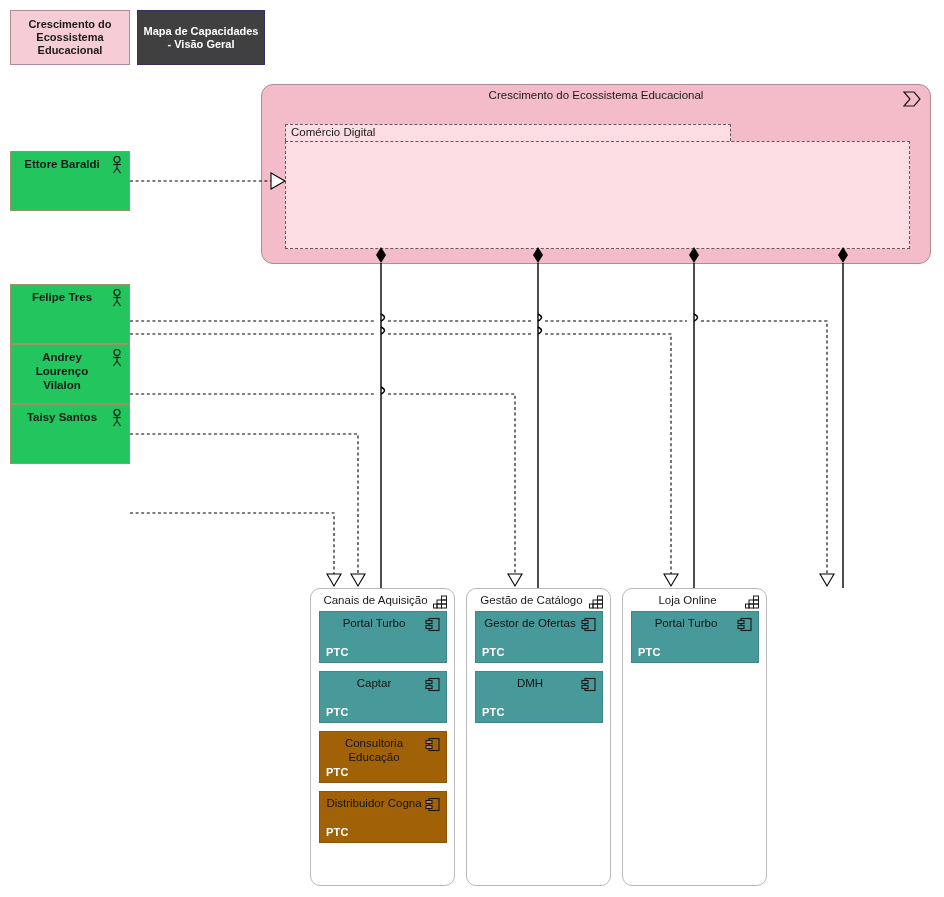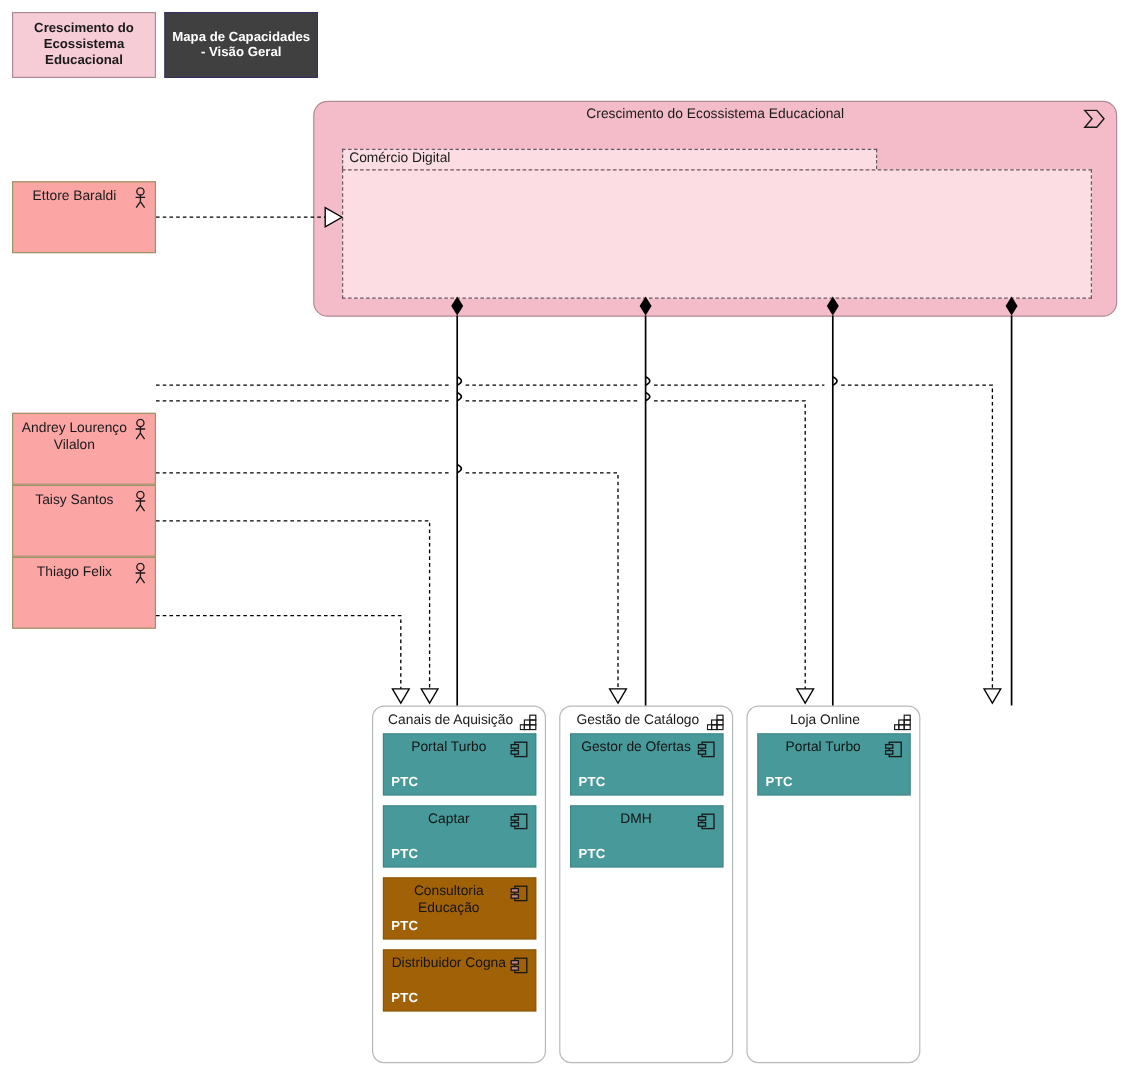--- a/index.html
+++ b/index.html
@@ -58,21 +58,21 @@
     font-size:11.5px; color:#1a1a1a; white-space:nowrap;
   }
   .grouping-body {
     position:absolute; left:0; top:17px; width:625px; height:108px;
     background:#fbdde3; border:1px dashed #6b5560;
   }
 
   
   .actor {
     position:absolute; left:10px; width:120px; height:60px;
-    background:#fca5a5; border:1px solid #9a9469;
+    background:#22c55e; border:1px solid #9a9469;font-weight:bold;
   }
   .actor-label {
     position:absolute; left:6px; right:22px; top:5px;
     text-align:center; font-size:11.5px; line-height:14px; color:#1a1a1a;
   }
   .actor-icon { position:absolute; right:5px; top:4px; width:14px; height:18px; }
 
   
   .cap-group {
     position:absolute; top:588px; width:145px; height:298px;
@@ -138,20 +138,32 @@
       <svg width="14" height="18" viewBox="0 0 14 18">
         <circle cx="7" cy="3.5" r="3" fill="none" stroke="#1a1a1a" stroke-width="1.1"></circle>
         <line x1="7" y1="6.5" x2="7" y2="12" stroke="#1a1a1a" stroke-width="1.1"></line>
         <line x1="3" y1="8.5" x2="11" y2="8.5" stroke="#1a1a1a" stroke-width="1.1"></line>
         <line x1="7" y1="12" x2="3.5" y2="17" stroke="#1a1a1a" stroke-width="1.1"></line>
         <line x1="7" y1="12" x2="10.5" y2="17" stroke="#1a1a1a" stroke-width="1.1"></line>
       </svg>
     </div>
   </div>
 
+  <div class="actor" style="top:284px">
+    <div class="actor-label">Felipe Tres</div>
+    <div class="actor-icon">
+      <svg width="14" height="18" viewBox="0 0 14 18">
+        <circle cx="7" cy="3.5" r="3" fill="none" stroke="#1a1a1a" stroke-width="1.1"></circle>
+        <line x1="7" y1="6.5" x2="7" y2="12" stroke="#1a1a1a" stroke-width="1.1"></line>
+        <line x1="3" y1="8.5" x2="11" y2="8.5" stroke="#1a1a1a" stroke-width="1.1"></line>
+        <line x1="7" y1="12" x2="3.5" y2="17" stroke="#1a1a1a" stroke-width="1.1"></line>
+        <line x1="7" y1="12" x2="10.5" y2="17" stroke="#1a1a1a" stroke-width="1.1"></line>
+      </svg>
+    </div>
+  </div>
 
   <div class="actor" style="top:344px">
     <div class="actor-label">Andrey Lourenço Vilalon</div>
     <div class="actor-icon">
       <svg width="14" height="18" viewBox="0 0 14 18">
         <circle cx="7" cy="3.5" r="3" fill="none" stroke="#1a1a1a" stroke-width="1.1"></circle>
         <line x1="7" y1="6.5" x2="7" y2="12" stroke="#1a1a1a" stroke-width="1.1"></line>
         <line x1="3" y1="8.5" x2="11" y2="8.5" stroke="#1a1a1a" stroke-width="1.1"></line>
         <line x1="7" y1="12" x2="3.5" y2="17" stroke="#1a1a1a" stroke-width="1.1"></line>
         <line x1="7" y1="12" x2="10.5" y2="17" stroke="#1a1a1a" stroke-width="1.1"></line>
@@ -165,32 +177,20 @@
       <svg width="14" height="18" viewBox="0 0 14 18">
         <circle cx="7" cy="3.5" r="3" fill="none" stroke="#1a1a1a" stroke-width="1.1"></circle>
         <line x1="7" y1="6.5" x2="7" y2="12" stroke="#1a1a1a" stroke-width="1.1"></line>
         <line x1="3" y1="8.5" x2="11" y2="8.5" stroke="#1a1a1a" stroke-width="1.1"></line>
         <line x1="7" y1="12" x2="3.5" y2="17" stroke="#1a1a1a" stroke-width="1.1"></line>
         <line x1="7" y1="12" x2="10.5" y2="17" stroke="#1a1a1a" stroke-width="1.1"></line>
       </svg>
     </div>
   </div>
 
-  <div class="actor" style="top:464px">
-    <div class="actor-label">Thiago Felix</div>
-    <div class="actor-icon">
-      <svg width="14" height="18" viewBox="0 0 14 18">
-        <circle cx="7" cy="3.5" r="3" fill="none" stroke="#1a1a1a" stroke-width="1.1"></circle>
-        <line x1="7" y1="6.5" x2="7" y2="12" stroke="#1a1a1a" stroke-width="1.1"></line>
-        <line x1="3" y1="8.5" x2="11" y2="8.5" stroke="#1a1a1a" stroke-width="1.1"></line>
-        <line x1="7" y1="12" x2="3.5" y2="17" stroke="#1a1a1a" stroke-width="1.1"></line>
-        <line x1="7" y1="12" x2="10.5" y2="17" stroke="#1a1a1a" stroke-width="1.1"></line>
-      </svg>
-    </div>
-  </div>
 
   <div class="cap-group" style="left:310px">
     <div class="cap-title">Canais de Aquisição</div>
     <div class="cap-icon">
       <svg width="15" height="14" viewBox="0 0 15 14">
         <rect x="8.5" y="1" width="5" height="4" fill="none" stroke="#1a1a1a" stroke-width="1"></rect>
         <rect x="4" y="5" width="4.5" height="4" fill="none" stroke="#1a1a1a" stroke-width="1"></rect>
         <rect x="8.5" y="5" width="5" height="4" fill="none" stroke="#1a1a1a" stroke-width="1"></rect>
         <rect x="0.5" y="9" width="3.5" height="4" fill="none" stroke="#1a1a1a" stroke-width="1"></rect>
         <rect x="4" y="9" width="4.5" height="4" fill="none" stroke="#1a1a1a" stroke-width="1"></rect>

